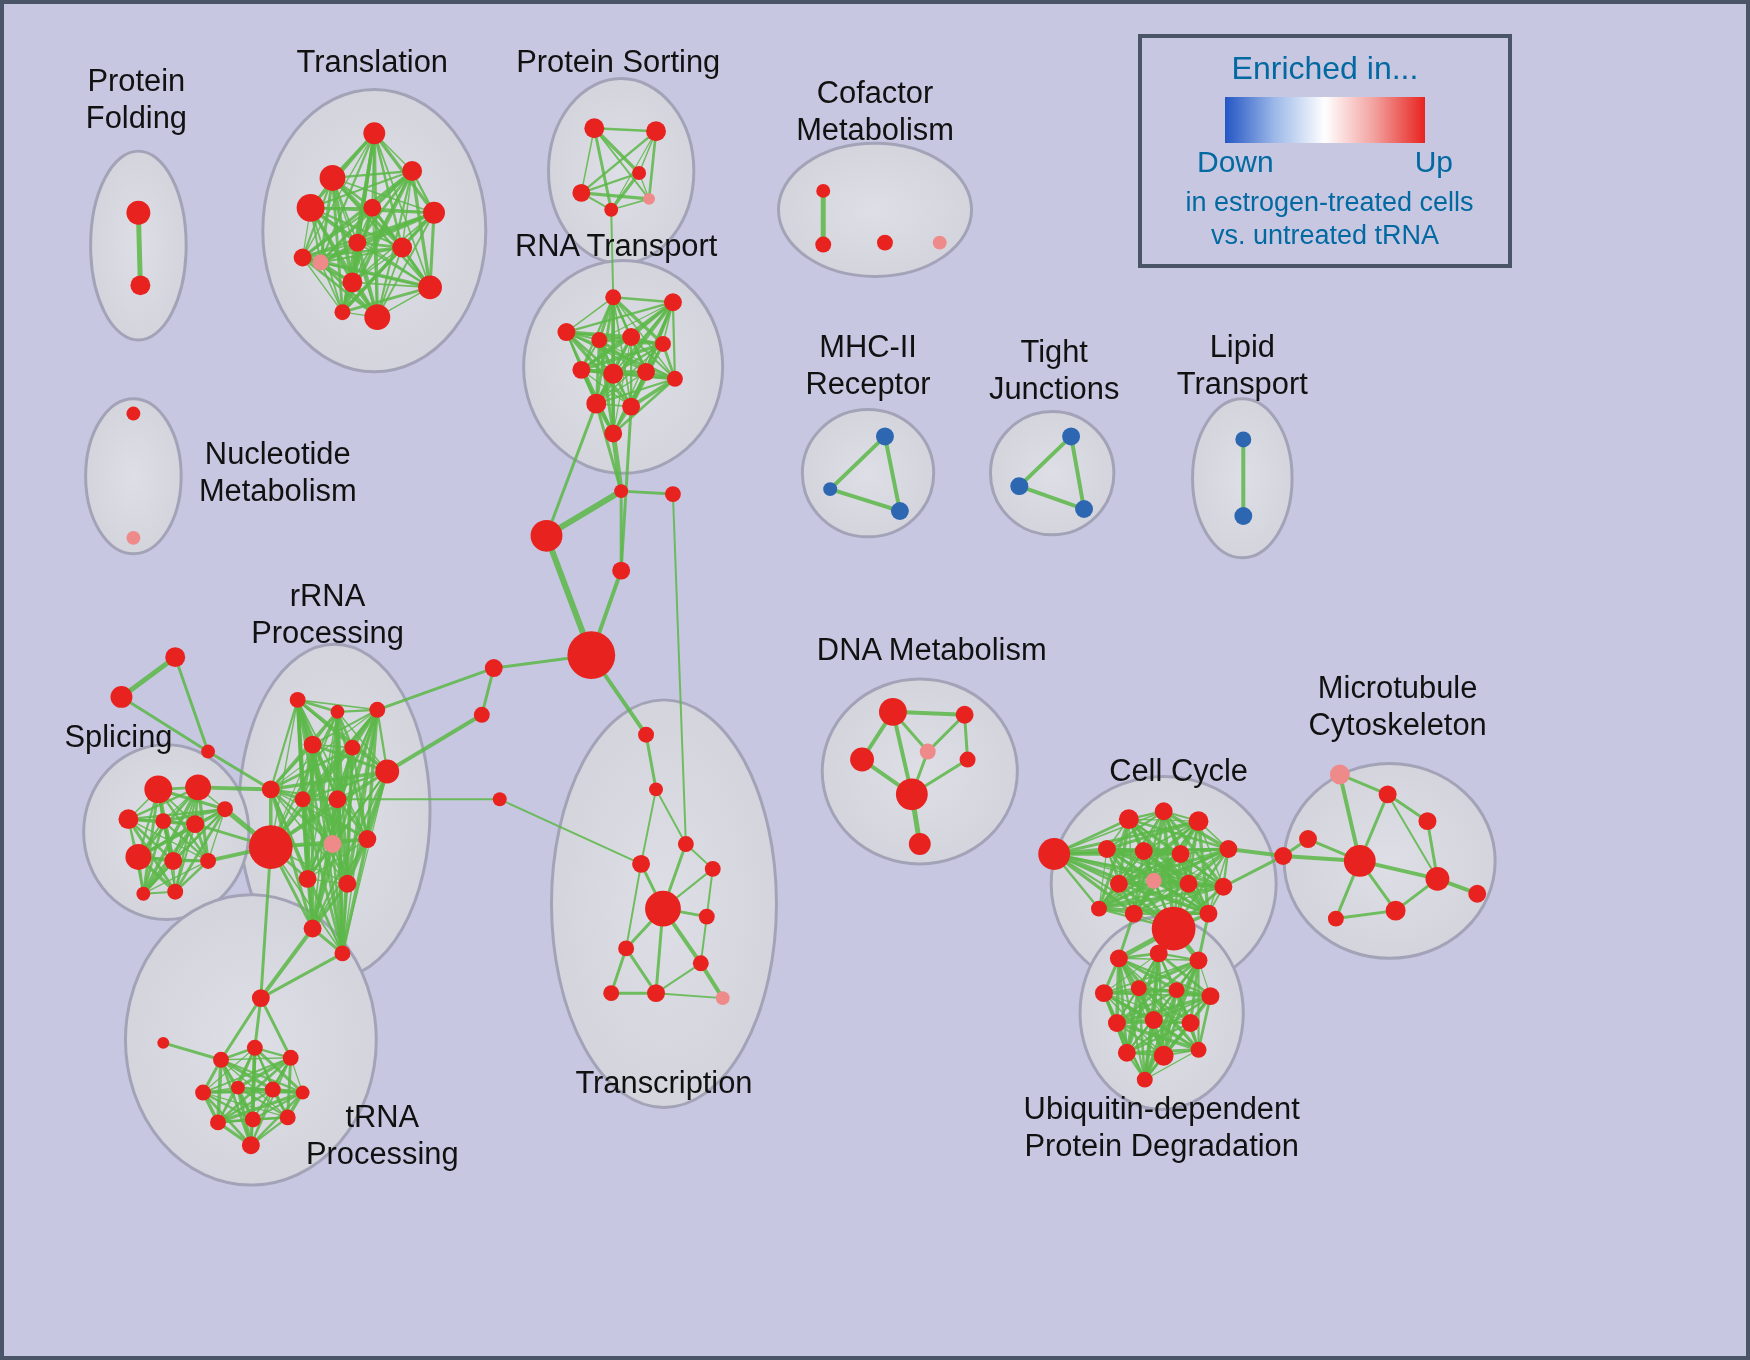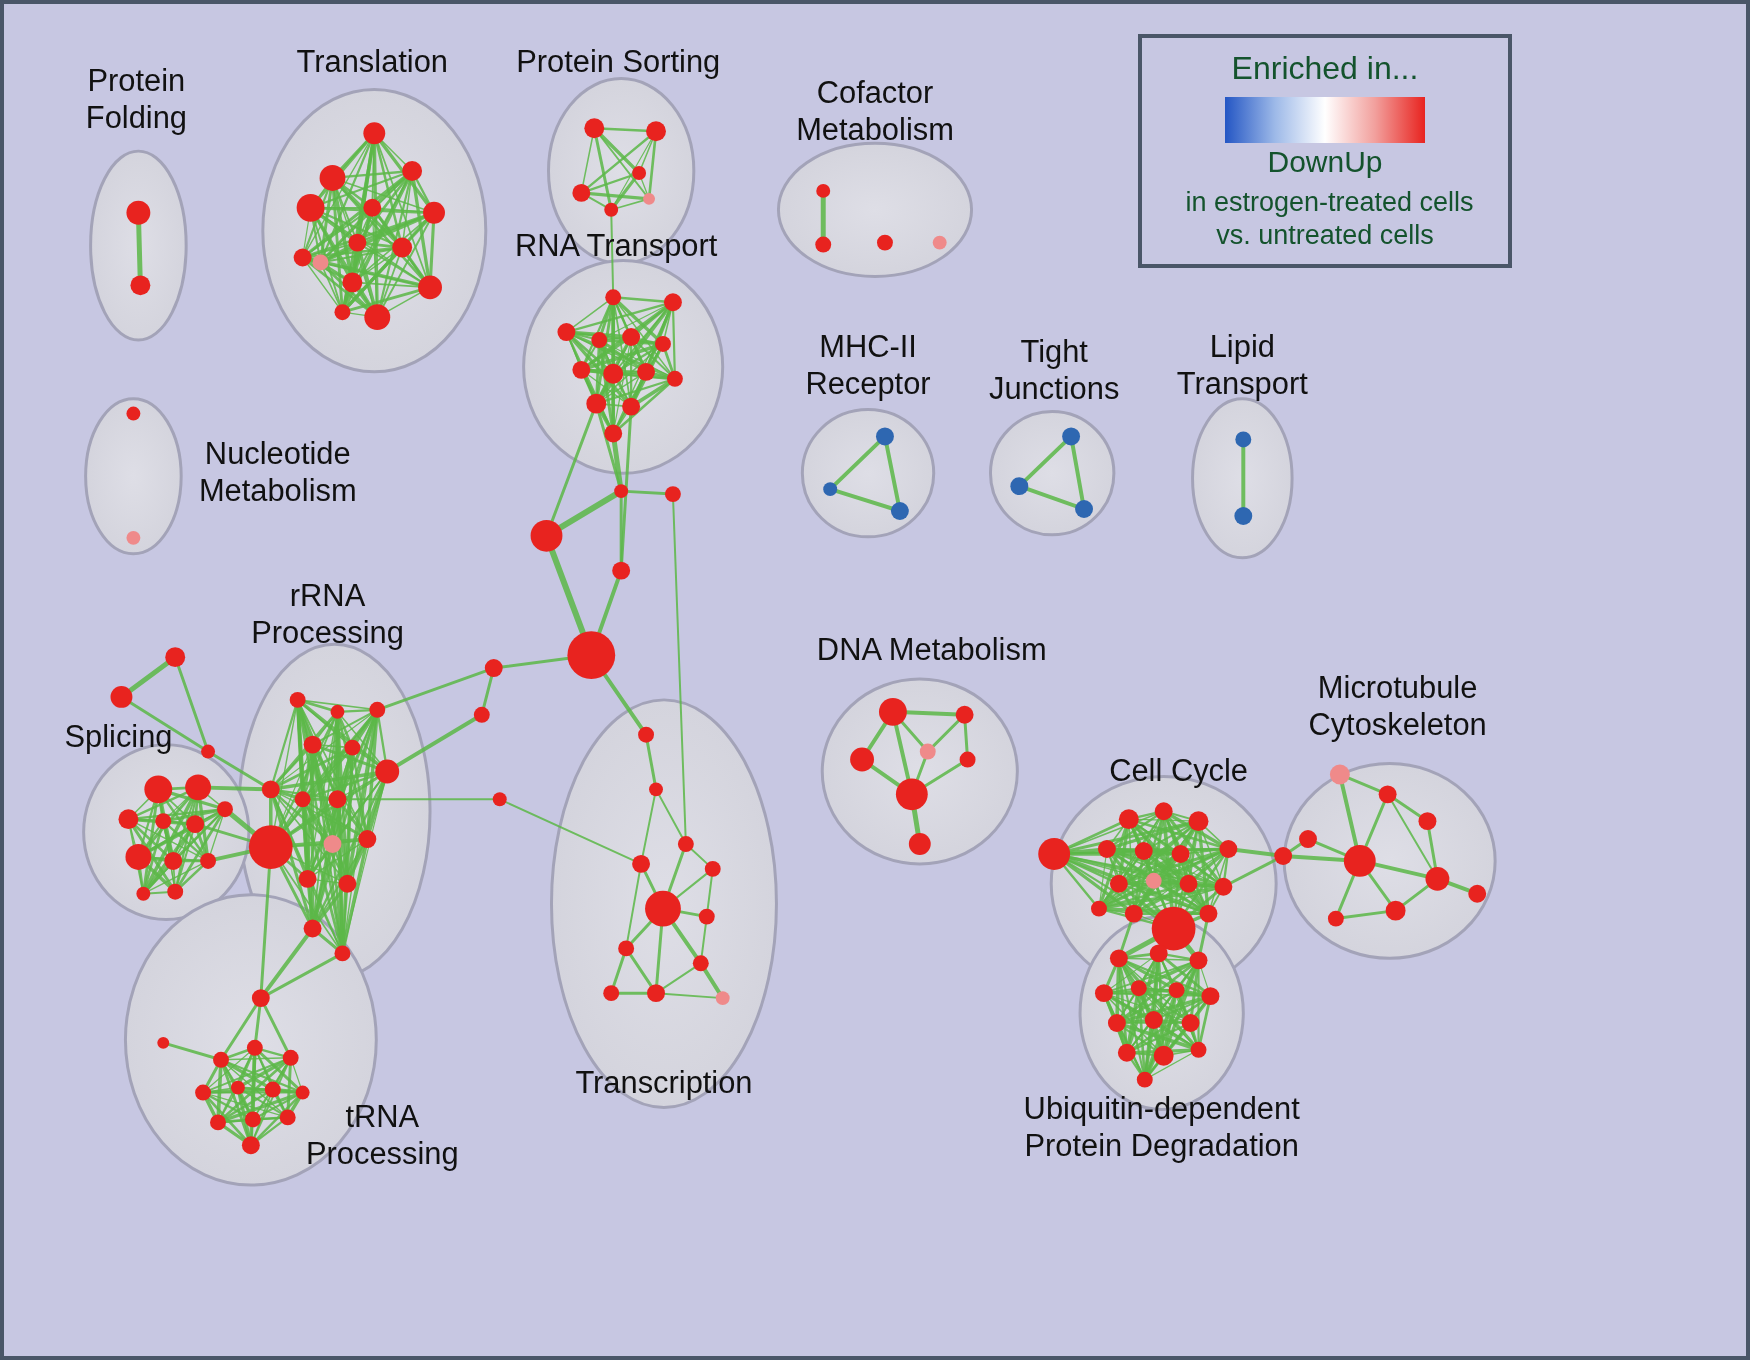--- a/index.html
+++ b/index.html
@@ -2,24 +2,24 @@
 <html><head>
 <meta charset="utf-8">
 <style>
   html,body{margin:0;padding:0;background:#ffffff;}
   .figure{position:relative;width:1750px;height:1360px;box-sizing:border-box;
           border:4px solid #a16207;overflow:hidden;}
   .figure svg{position:absolute;left:0;top:0;width:100%;height:100%;}
   svg text{font-family:"Liberation Sans",sans-serif;font-size:31px;fill:#111111;}
   .legend{position:absolute;left:1134px;top:30px;width:374px;height:234px;
           box-sizing:border-box;border:4px solid #4a5668;text-align:center;
-          font-family:"Liberation Sans",sans-serif;color:#14532d;}
+          font-family:"Liberation Sans",sans-serif;color:#0369a1;}
   .legend-title{font-size:32px;margin-top:12px;}
   .gradient-bar{width:200px;height:46px;margin:10px auto 0;}
-  .updown{display:flex;justify-content:center;width:256px;margin:2px auto 4px;font-size:30px;}
+  .updown{display:flex;justify-content:space-between;width:256px;margin:2px auto 4px;font-size:30px;}
   .caption{font-size:27px;line-height:33px;}
   .caption.first{margin-top:7px;padding-left:9px;}
 </style>
 </head>
 <body>
 
 <div class="figure" style="background: rgb(199, 199, 226); border-color: rgb(74, 86, 104);">
   <svg id="net" viewBox="0 0 1750 1360" preserveAspectRatio="none">
       <defs>
         <radialGradient id="eg">
@@ -960,15 +960,15 @@
     </svg>
 
   <div class="legend" style="border-color: rgb(74, 86, 104);">
     <div class="legend-title">Enriched in...</div>
     <div class="gradient-bar" style="background: linear-gradient(90deg, rgb(36, 86, 196), rgb(157, 185, 232), rgb(255, 255, 255), rgb(242, 160, 157), rgb(232, 35, 31));"></div>
     <div class="updown">
       <span>Down</span>
       <span>Up</span>
     </div>
     <div class="caption first">in estrogen-treated cells</div>
-    <div class="caption">vs. untreated cells</div>
+    <div class="caption">vs. untreated tRNA</div>
   </div>
 </div>
 
 </body></html>

